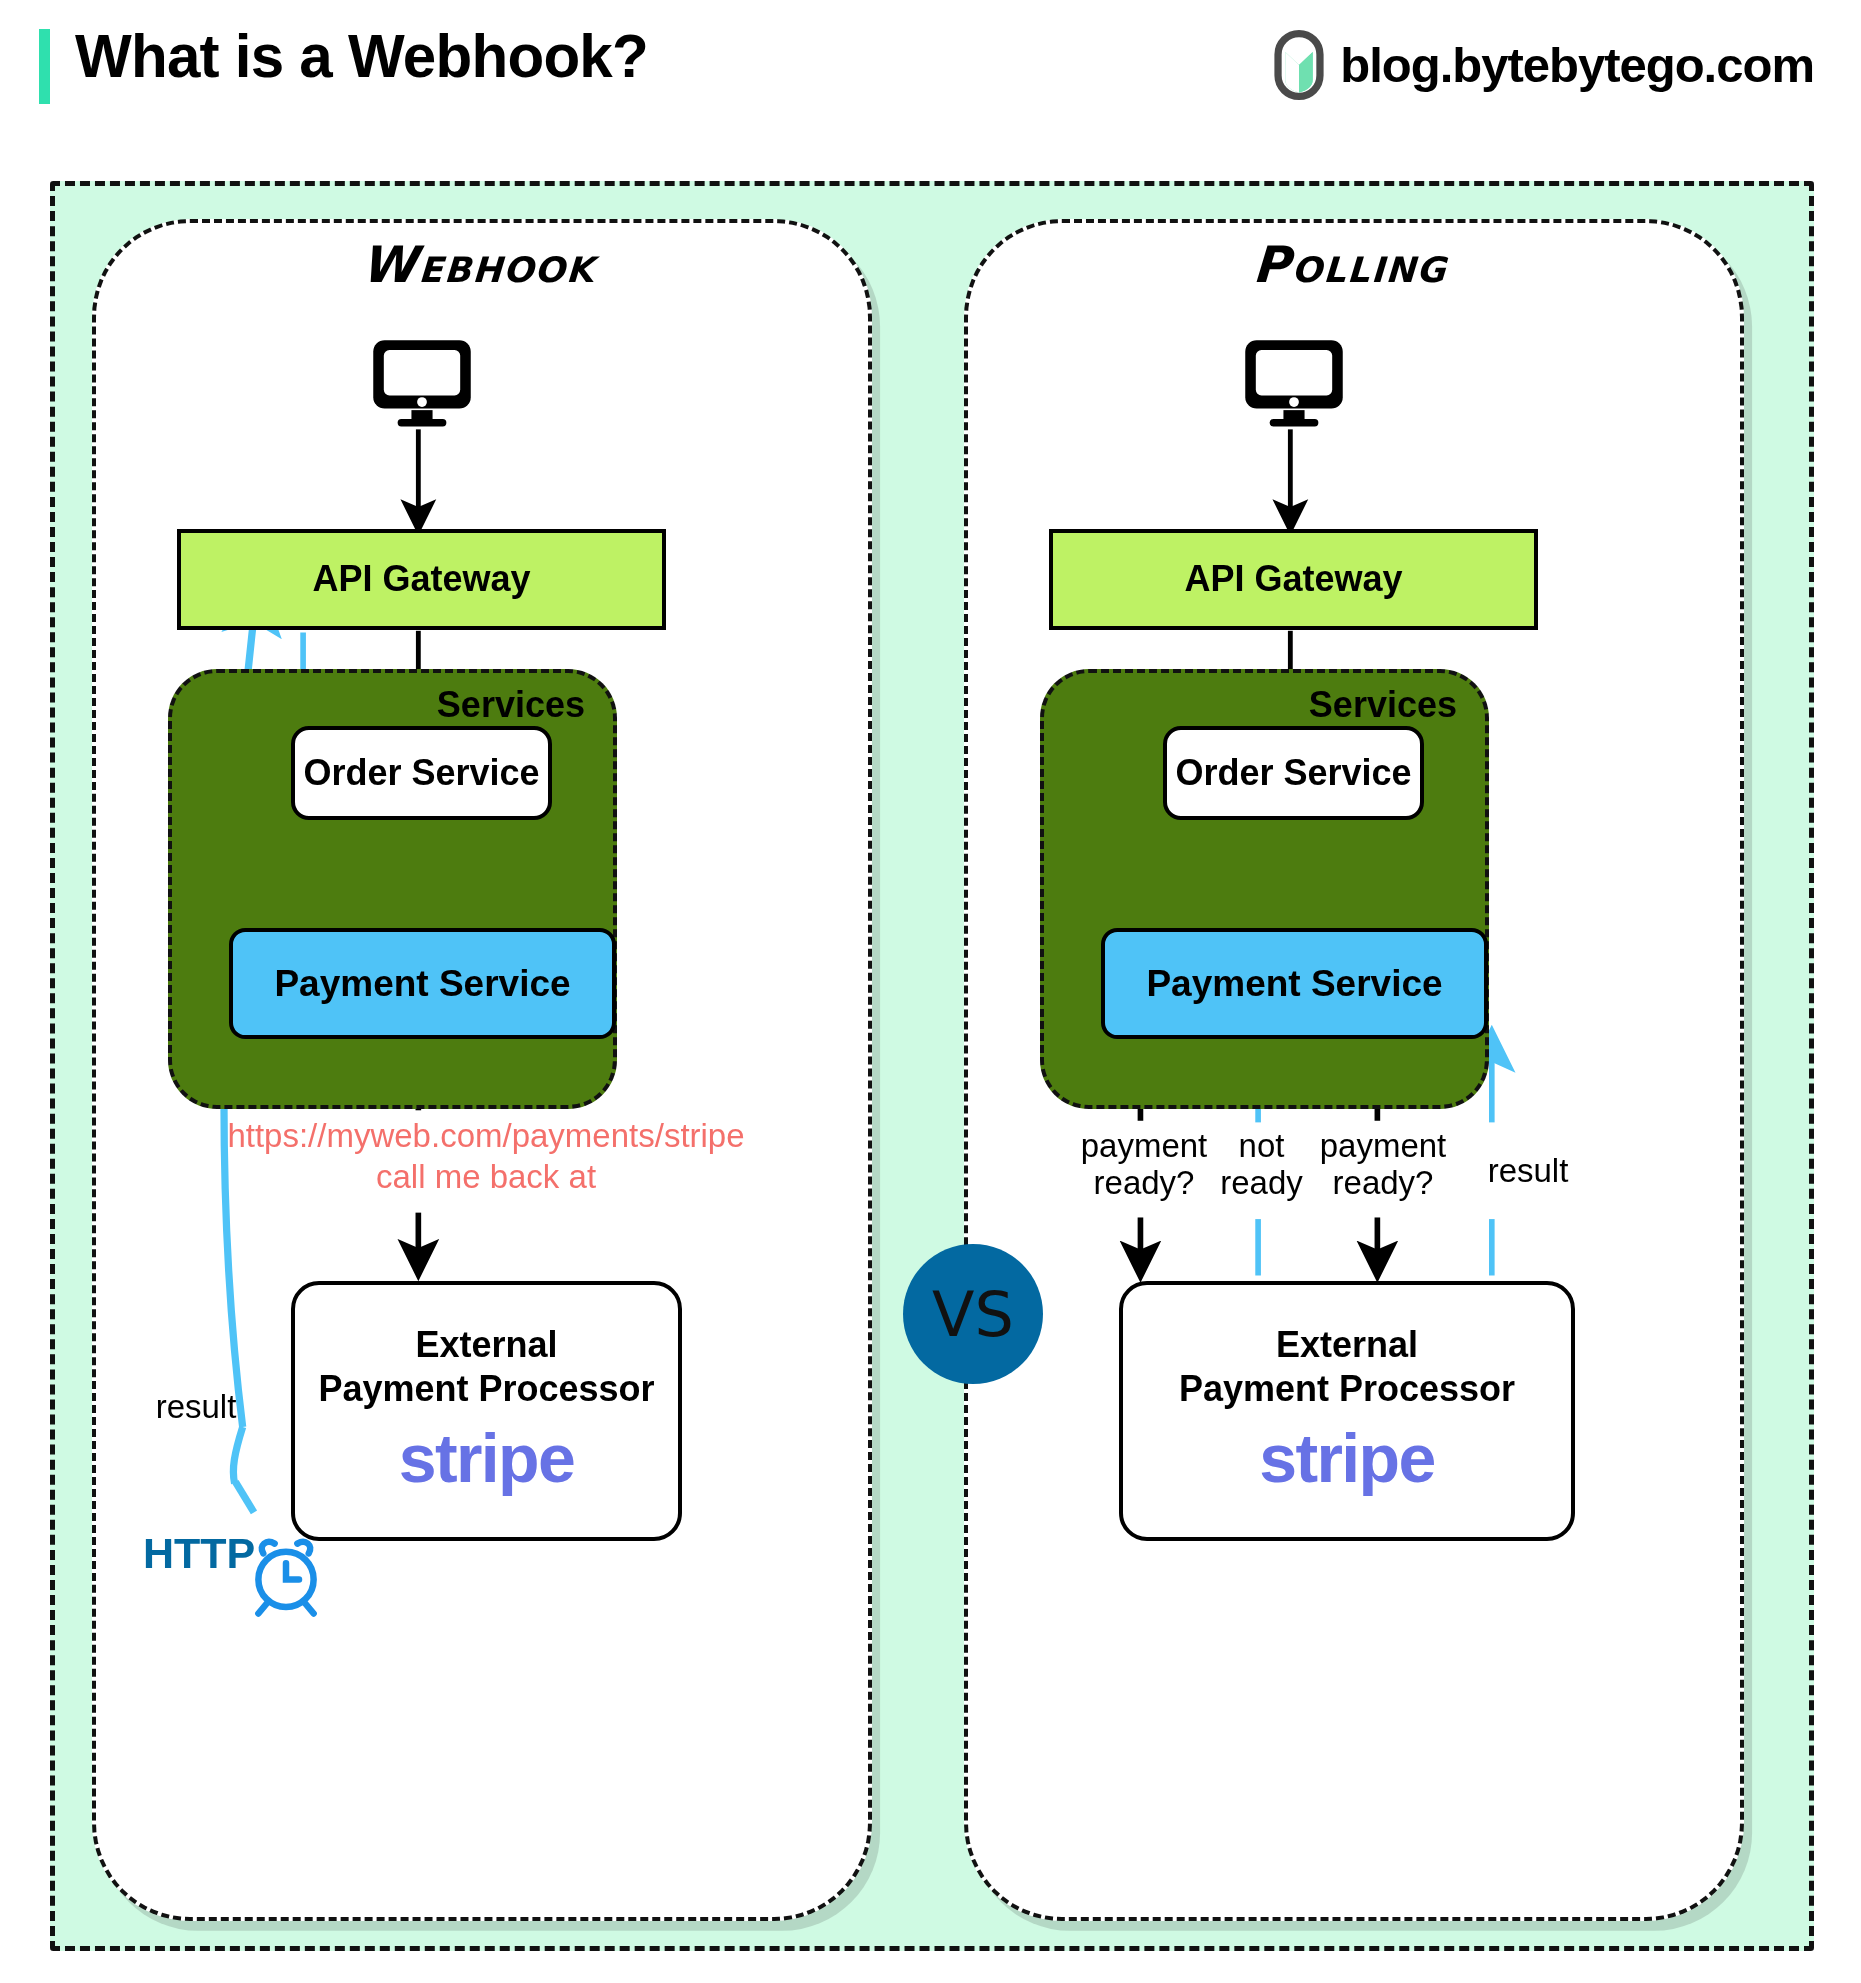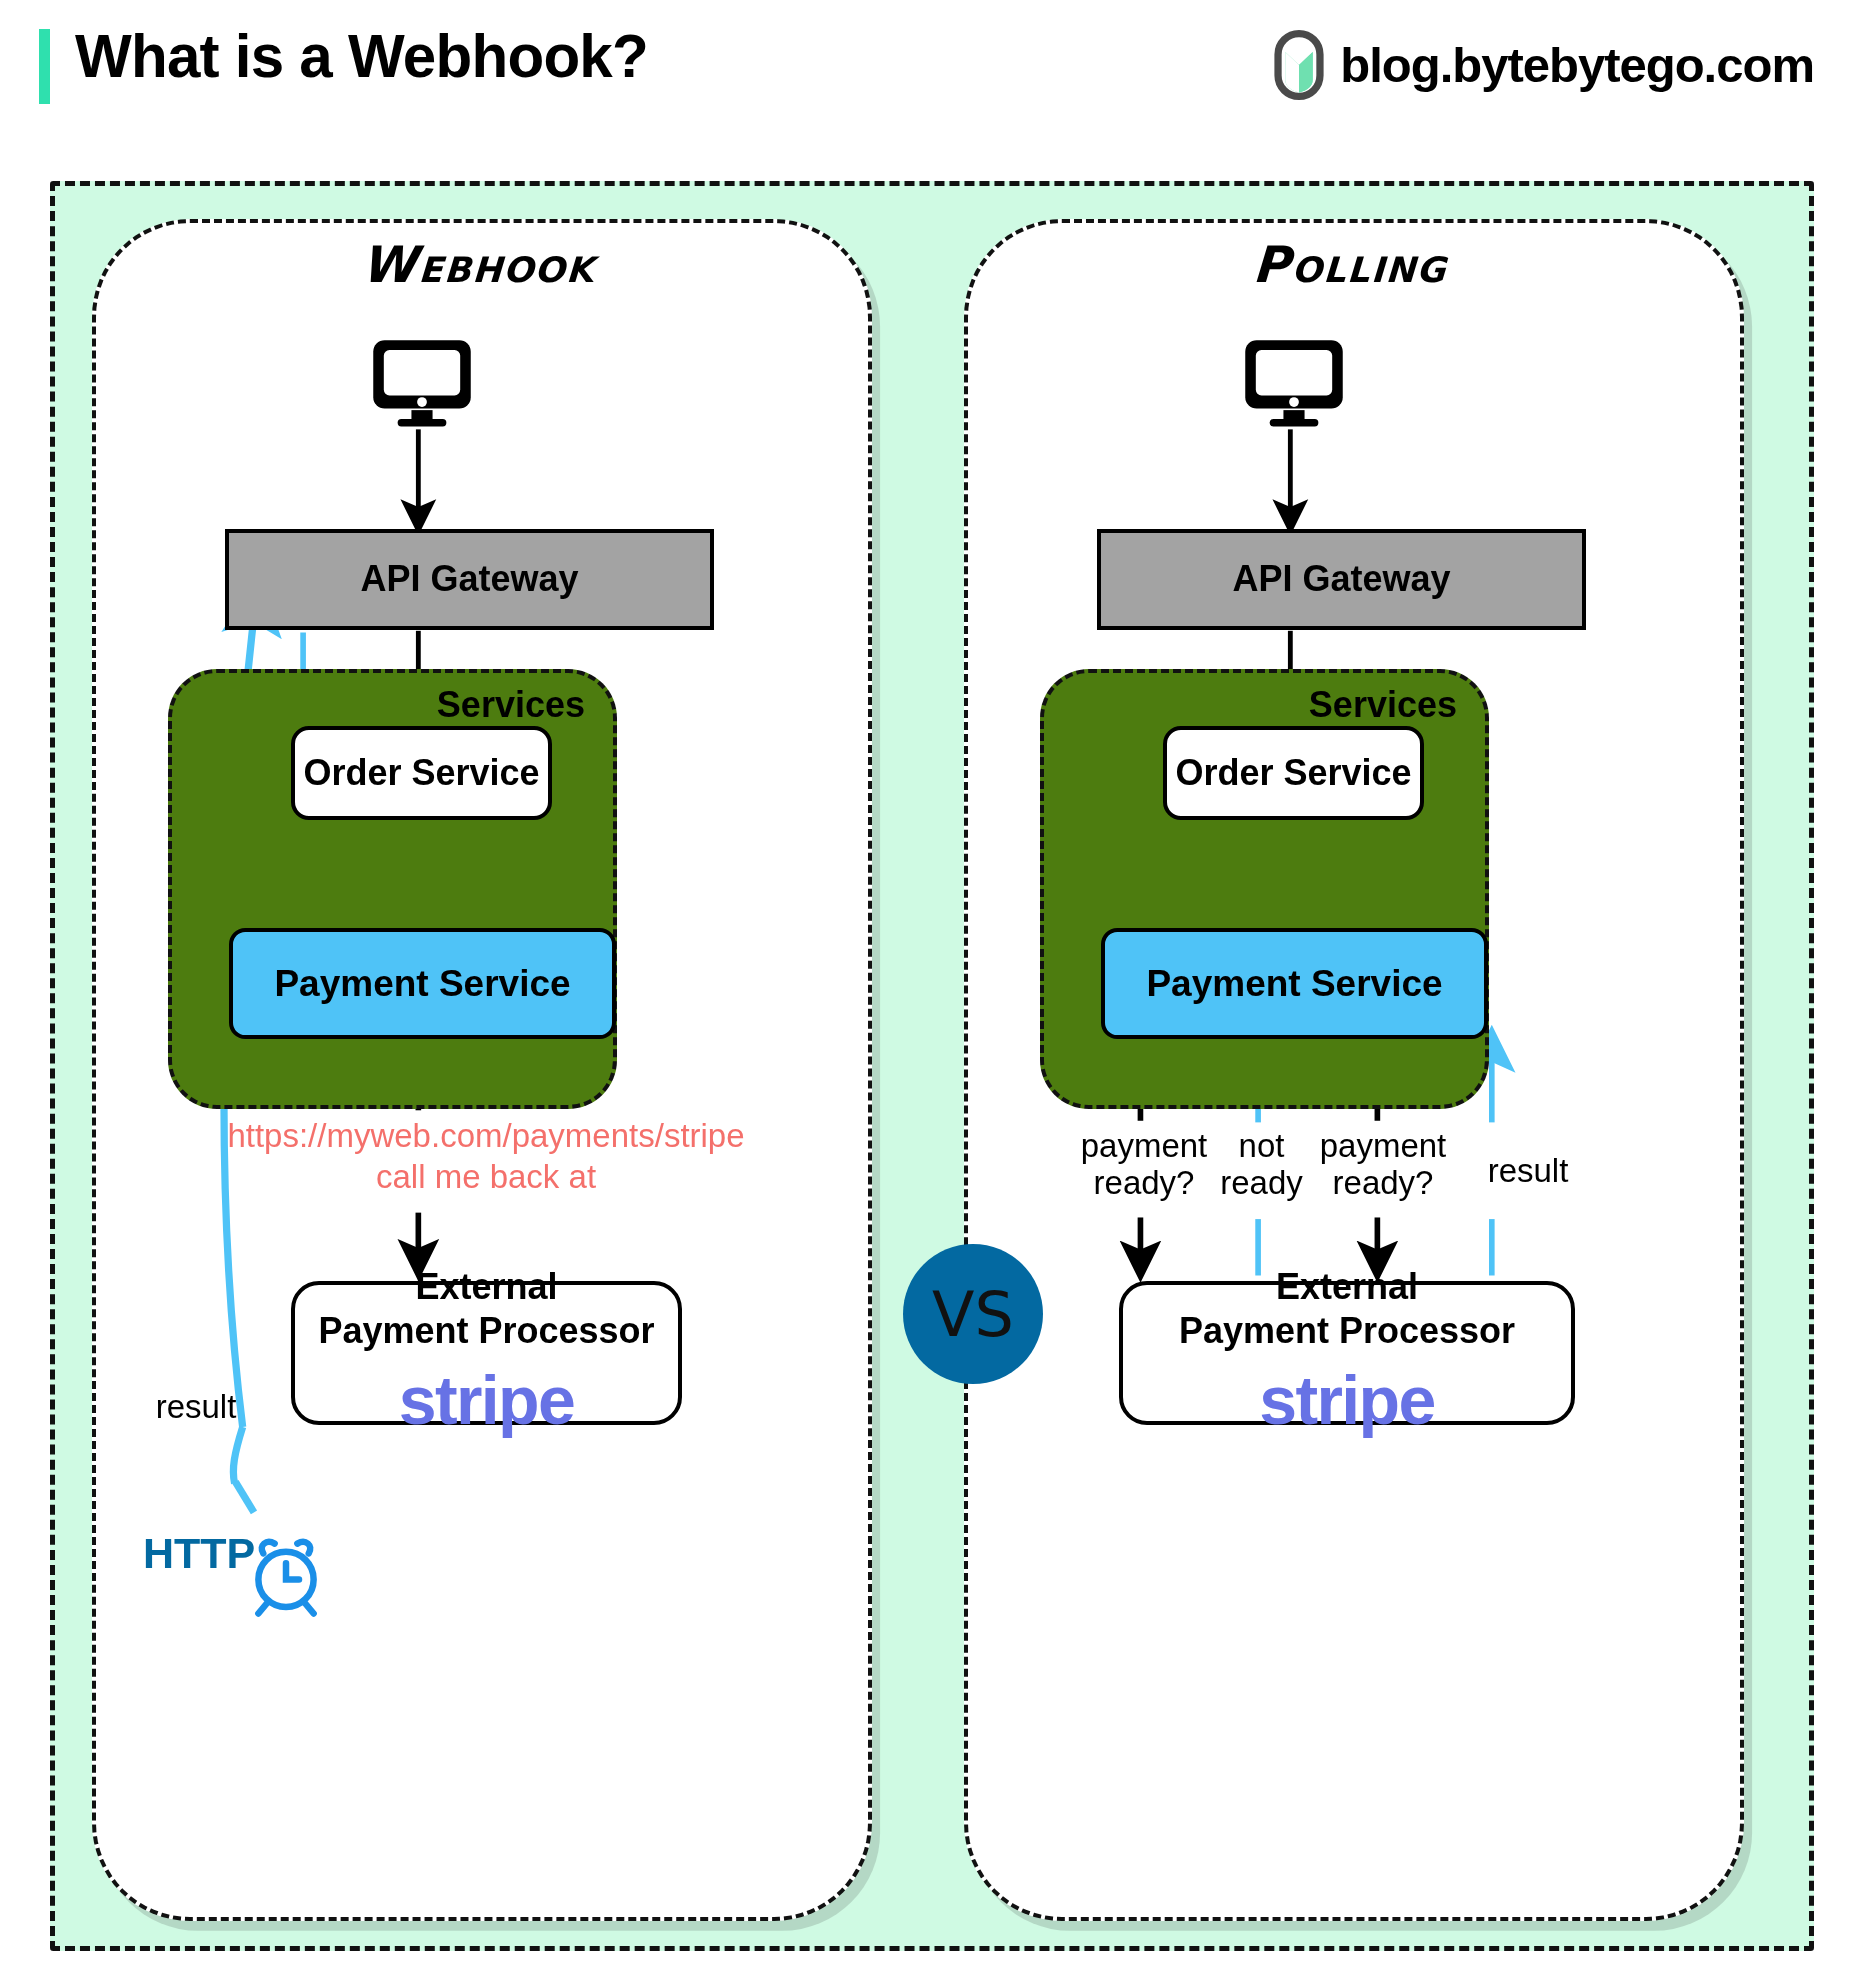--- a/index.html
+++ b/index.html
@@ -80,21 +80,21 @@
   .node { position: absolute; display: flex; align-items: center; justify-content: center; text-align: center; }
   .node-label {
     font-family: "Liberation Sans", sans-serif;
     font-weight: bold; color: #000; line-height: 1.12;
   }
 
   .monitor { width: 104px; height: 91px; }
 
   .gw {
     width: 489px; height: 101px;
-    background: #a3a3a3; border: 4.1px solid #000; margin-left: 48px;
+    background: #bef264; border: 4.1px solid #000;
   }
   .gw .node-label { font-size: 36px; }
 
   .services-box {
     position: absolute;
     width: 449px; height: 440px;
     background: #4d7c0f;
     border: 4.9px dashed #111;
     border-radius: 49px;
   }
@@ -110,21 +110,21 @@
   }
   .order .node-label { font-size: 36px; }
 
   .payment {
     width: 387px; height: 111px;
     background: #4FC3F7; border: 4.1px solid #000; border-radius: 16.3px;
   }
   .payment .node-label { font-size: 37px; }
 
   .processor {
-    width: 391px; height: 144px;
+    width: 391px; height: 260px;
     background: #fff; border: 4.1px solid #000; border-radius: 28px;
     flex-direction: column; gap: 3.3px; justify-content: center;
   }
   .processor .node-label { font-size: 36px; }
   .stripe-logo {
     font-family: "Liberation Sans", sans-serif;
     font-weight: bold; font-size: 68px; color: #6772E5;
     letter-spacing: -1.6px; margin-top: 6.5px;
   }
 

